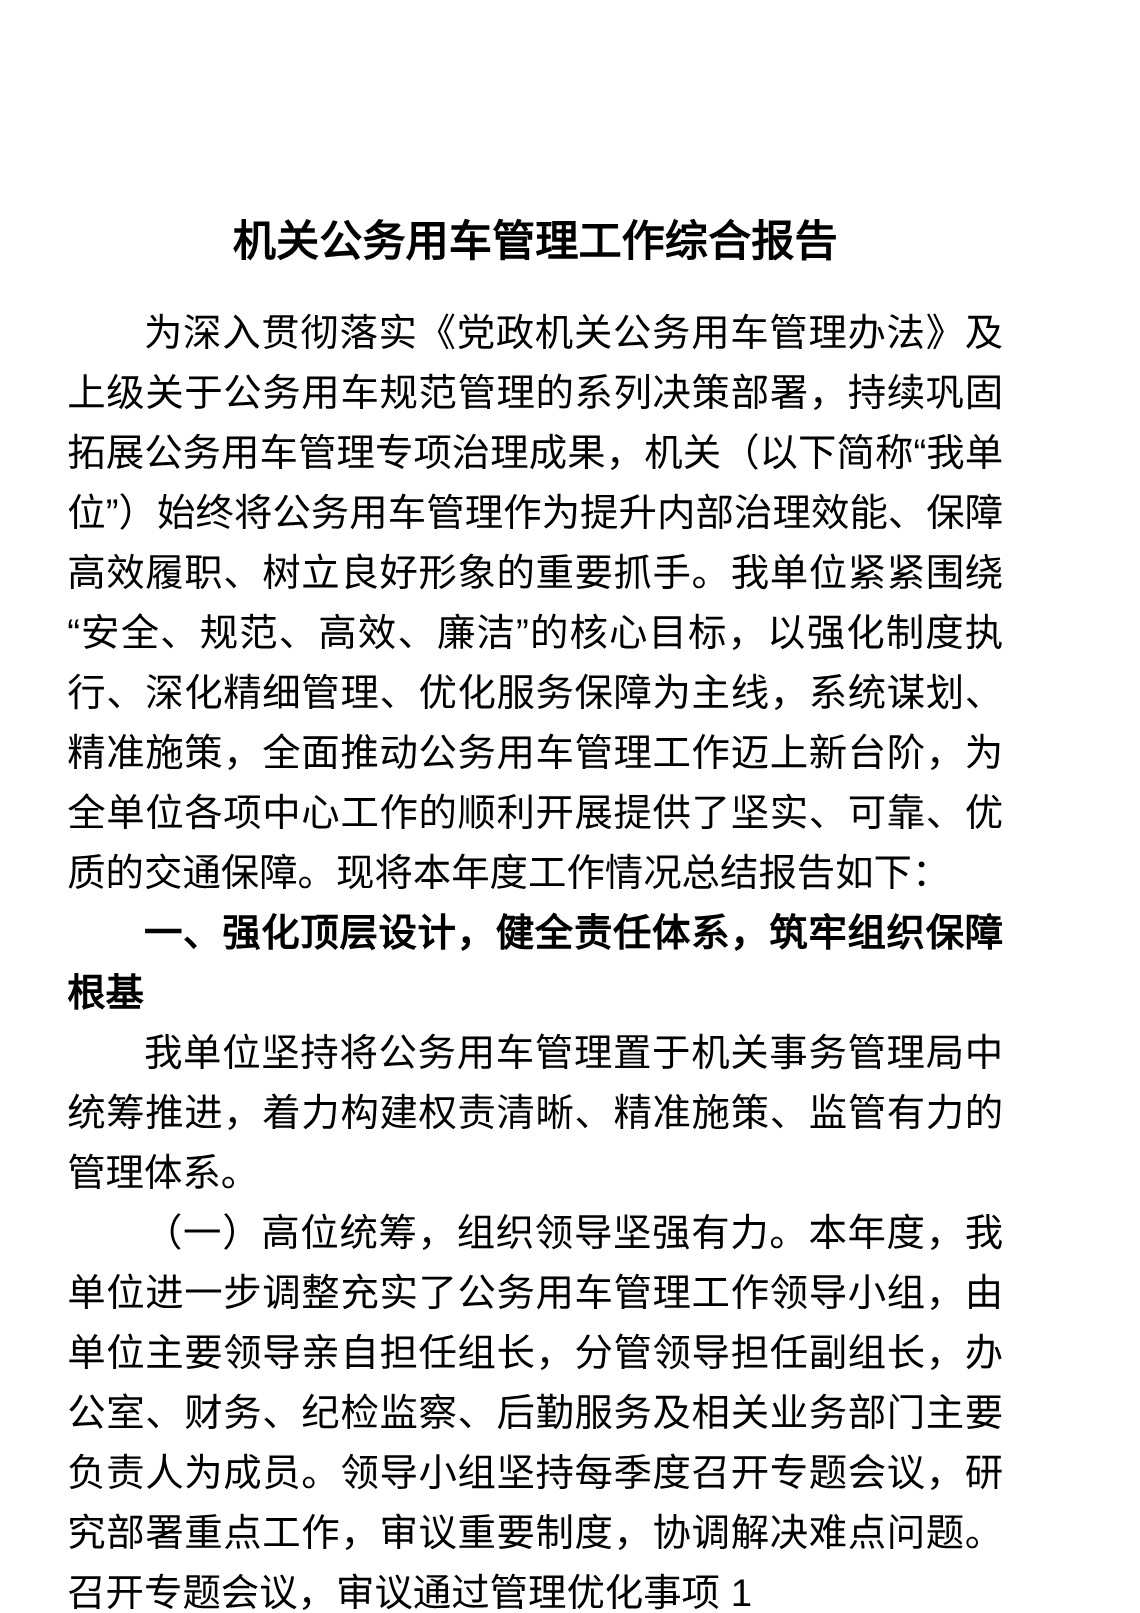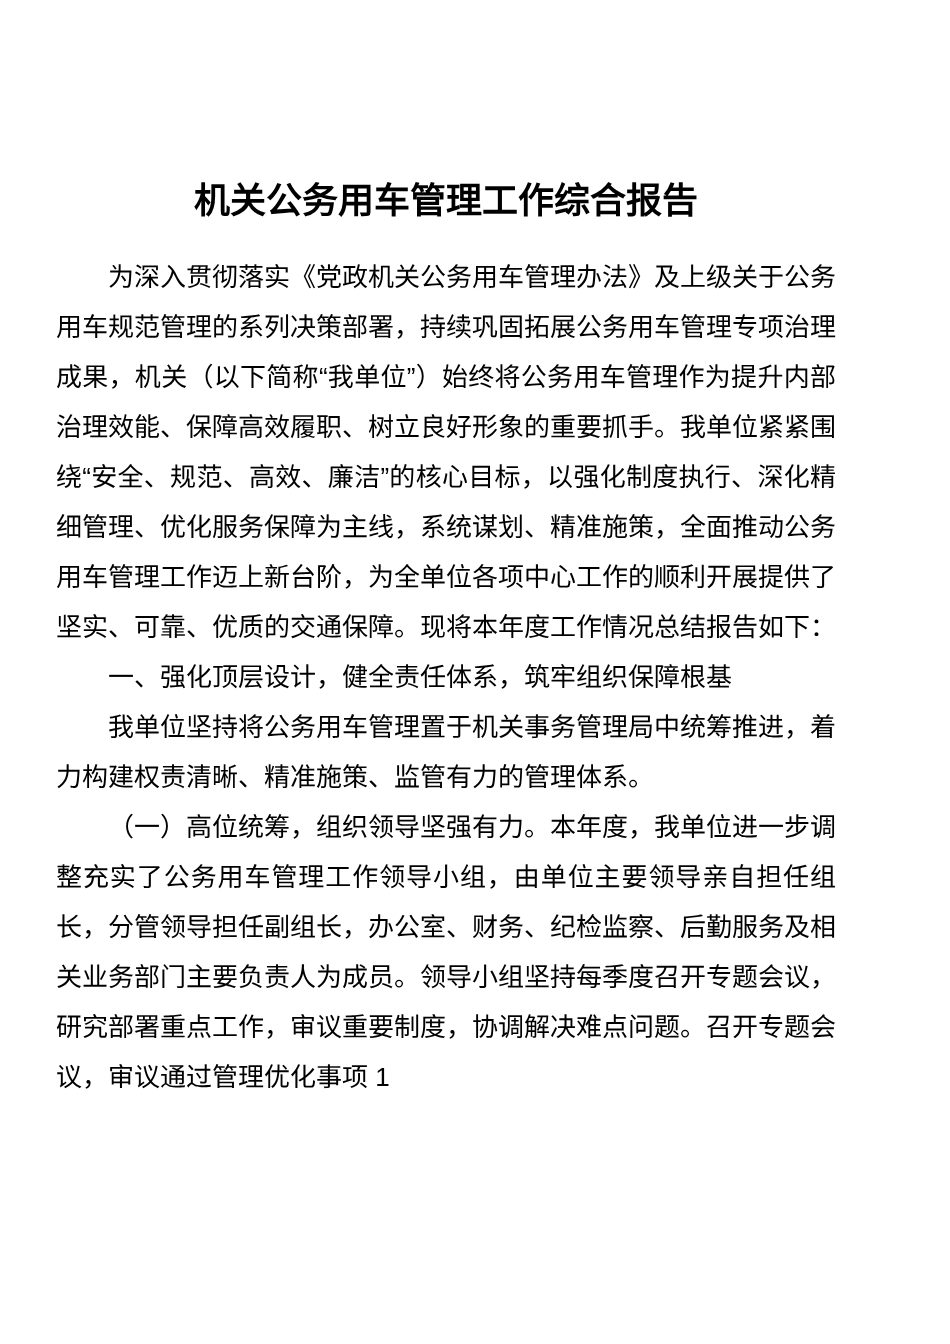--- a/index.html
+++ b/index.html
@@ -18,29 +18,29 @@
   }
   .doc-title {
     font-size: 36px;
     font-weight: 700;
     line-height: 50px;
     text-align: center;
     margin-bottom: 26px;
     white-space: nowrap;
   }
   .para {
-    font-size: 26px;
+    font-size: 32px;
     line-height: 50px;
     text-align: justify;
     text-indent: 2em;
     word-break: normal;
     overflow-wrap: break-word;
   }
   .para.heading {
-    font-weight: 400;
+    font-weight: 700;
   }
 </style>
 </head>
 <body>
 
 <div class="page">
   <div class="content">
     <h1 class="doc-title">机关公务用车管理工作综合报告</h1>
 
     <p class="para">为深入贯彻落实《党政机关公务用车管理办法》及上级关于公务用车规范管理的系列决策部署，持续巩固拓展公务用车管理专项治理成果，机关（以下简称“我单位”）始终将公务用车管理作为提升内部治理效能、保障高效履职、树立良好形象的重要抓手。我单位紧紧围绕“安全、规范、高效、廉洁”的核心目标，以强化制度执行、深化精细管理、优化服务保障为主线，系统谋划、精准施策，全面推动公务用车管理工作迈上新台阶，为全单位各项中心工作的顺利开展提供了坚实、可靠、优质的交通保障。现将本年度工作情况总结报告如下：</p>

